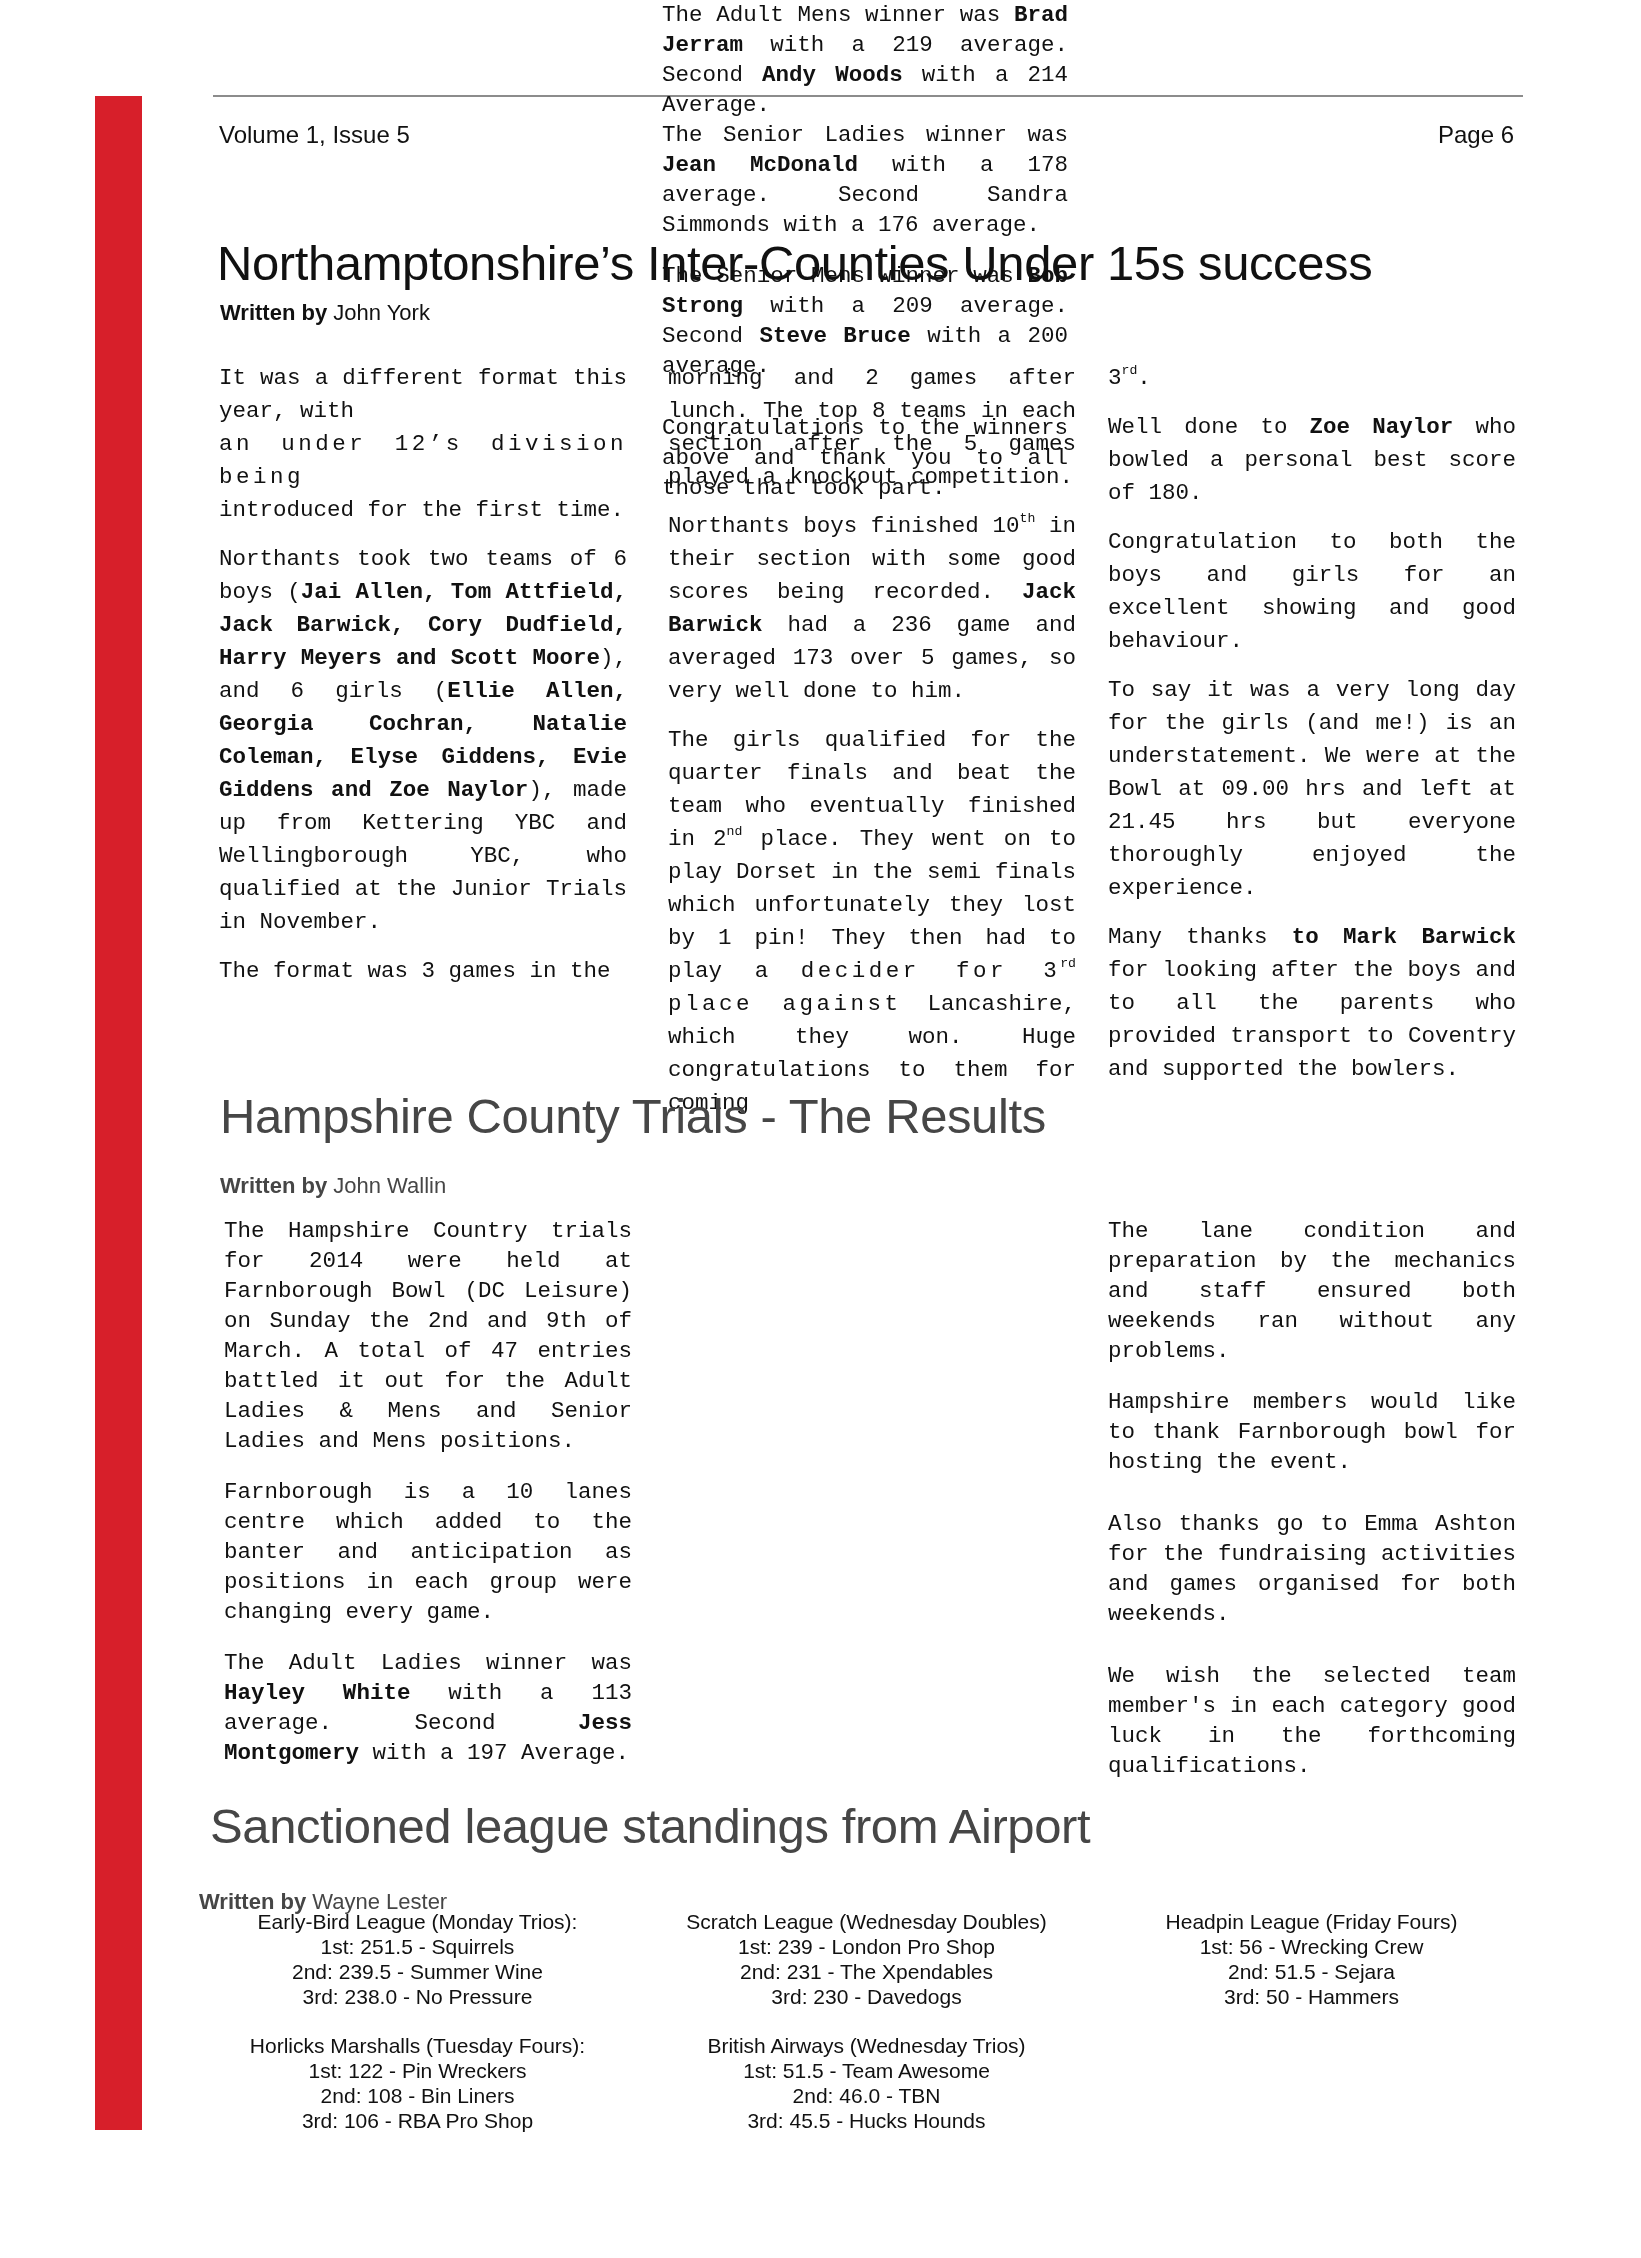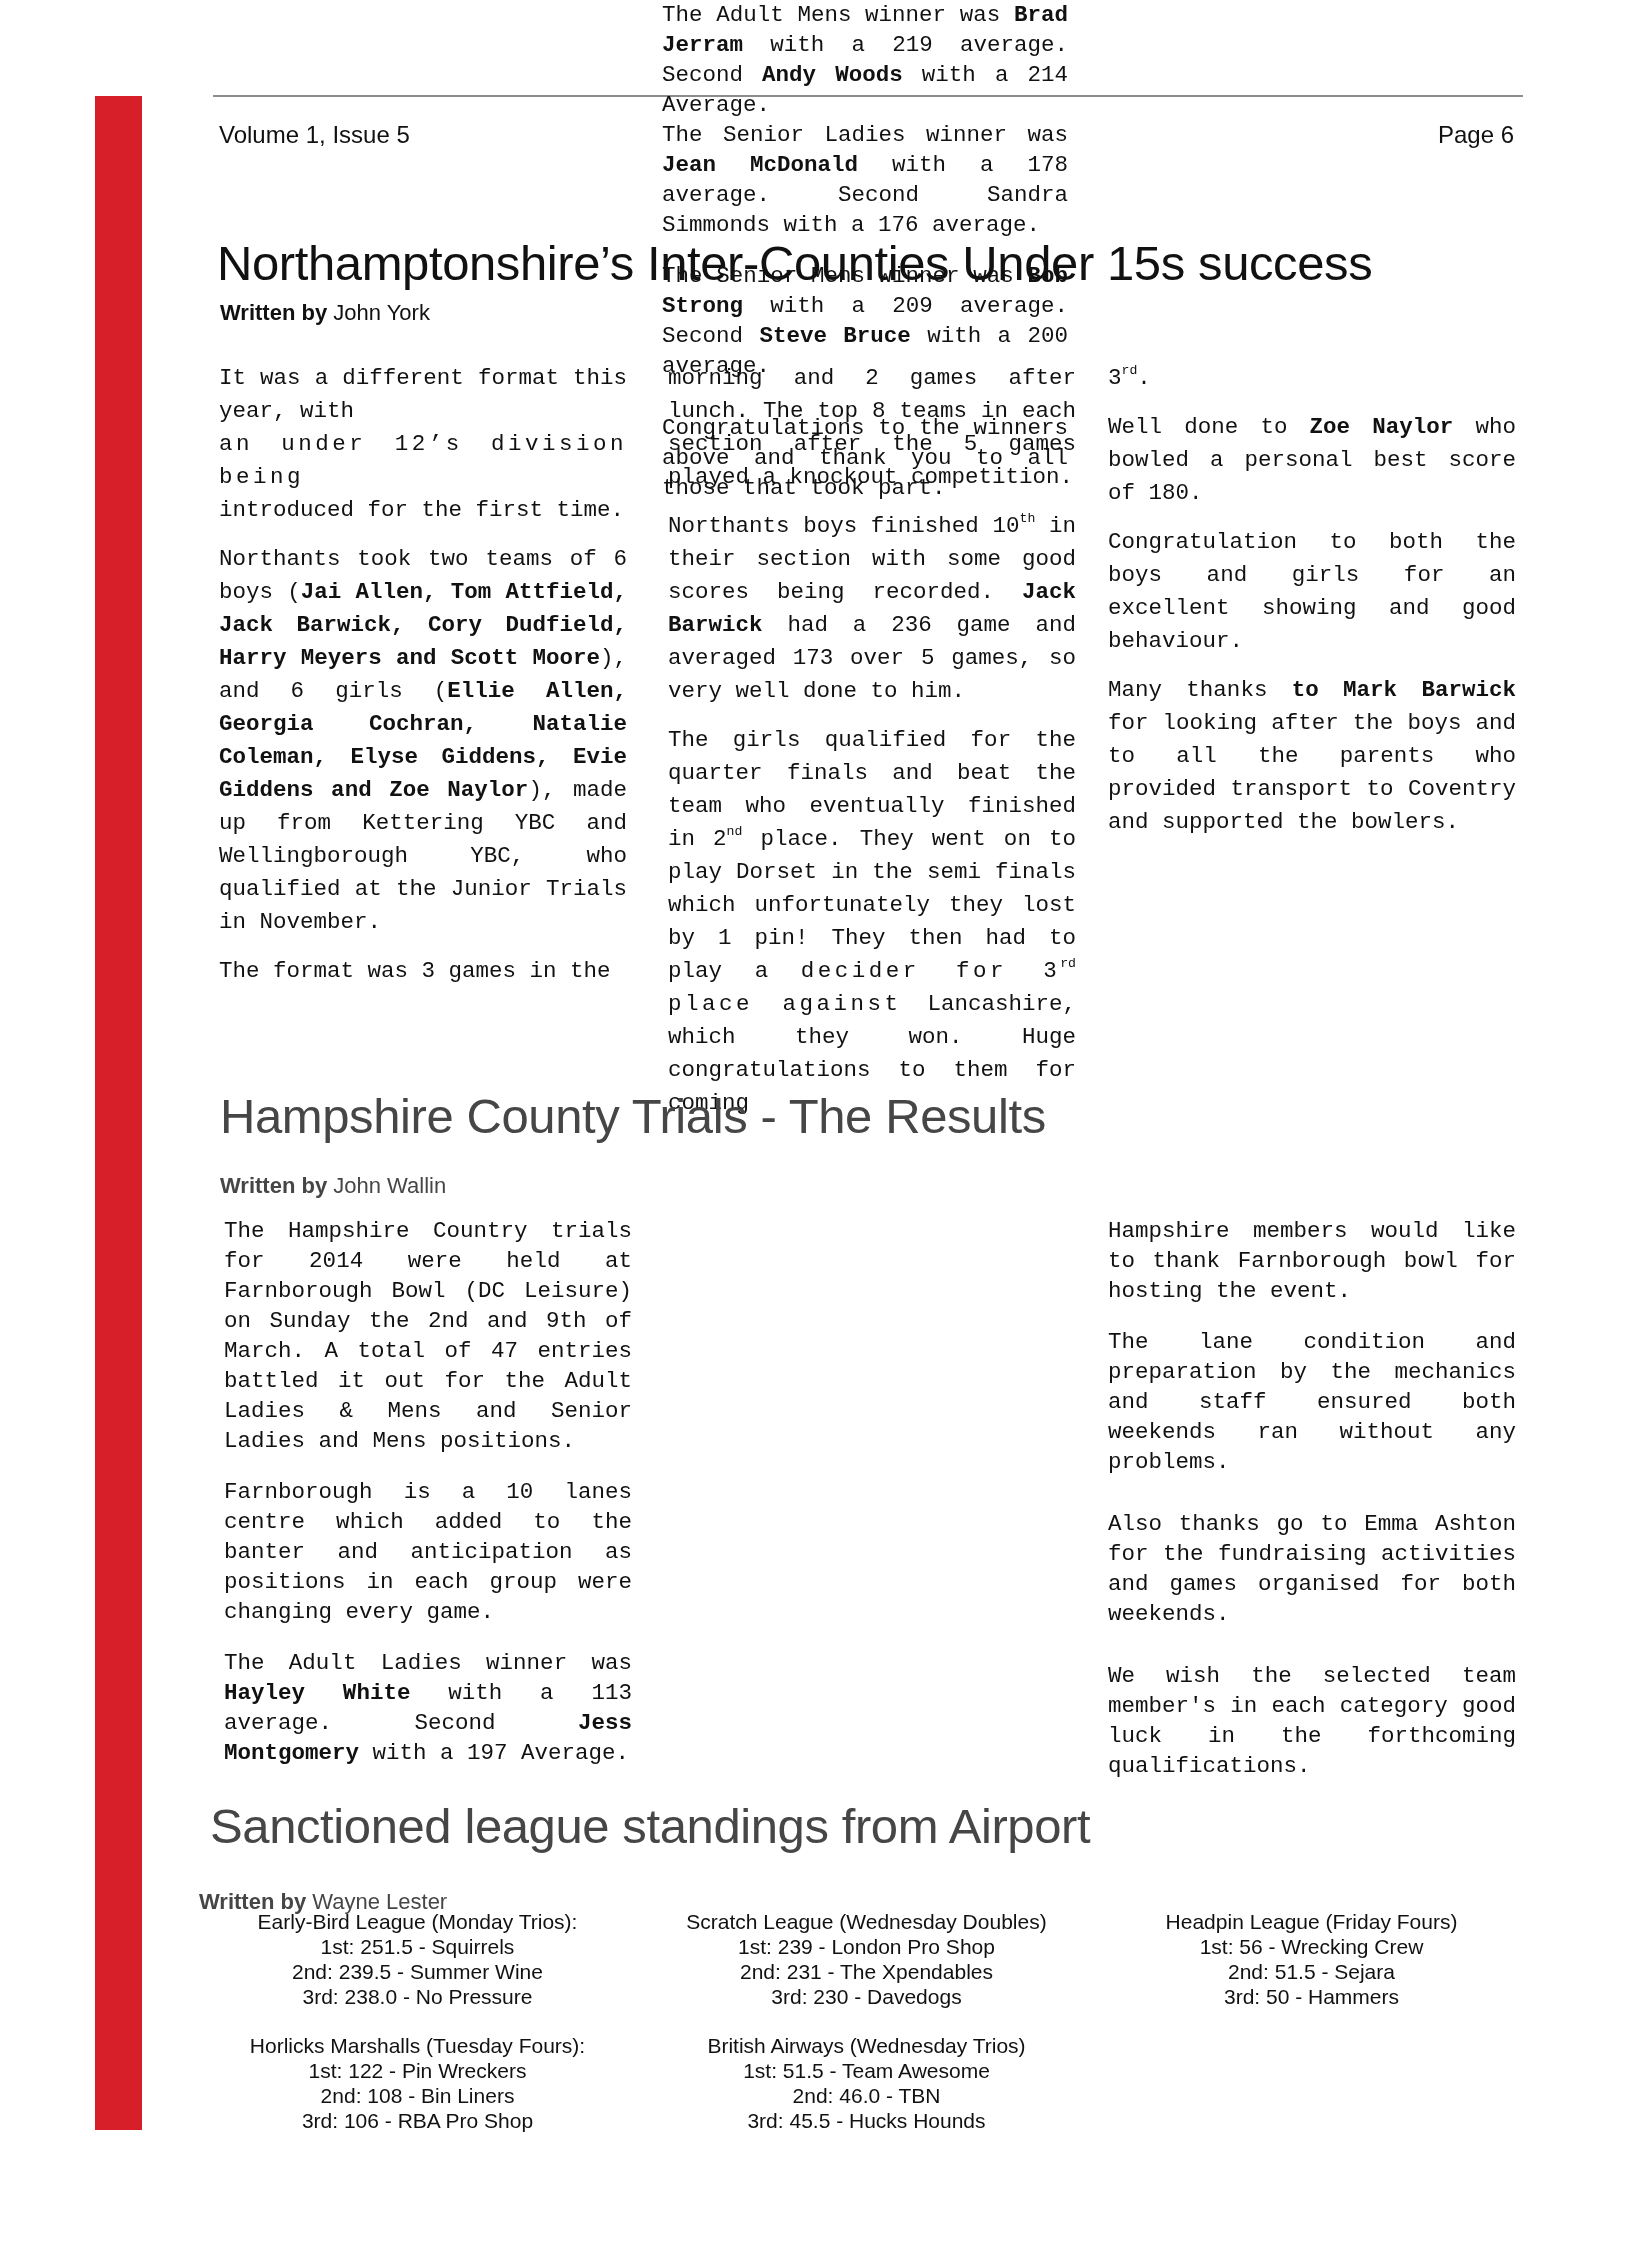--- a/index.html
+++ b/index.html
@@ -54,20 +54,21 @@
   <div class="col" style="left:668px; top:362px; width:408px;">
     <p>morning and 2 games after lunch. The top 8 teams in each section after the 5 games played a knockout competition.</p>
     <p><span>Northants boys finished 10</span><sup>th</sup><span> in their section with some good scores being recorded.  </span><b>Jack Barwick</b><span> had a 236 game and averaged 173 over 5 games, so very well done to him.</span></p>
     <p><span>The girls qualified for the quarter finals and beat the team who eventually finished in 2</span><sup>nd</sup><span> place.  They went on to play Dorset in the semi finals which unfortunately they lost by 1 pin!  They then had to play a</span> <span class="wide">decider for 3</span><sup>rd</sup><span class="wide"> place against</span> <span>Lancashire, which they won.  Huge congratulations to them for coming</span></p>
   </div>
 
   <div class="col" style="left:1108px; top:362px; width:408px;">
     <p><span>3</span><sup>rd</sup><span>.</span></p>
     <p><span>Well done to </span><b>Zoe Naylor</b><span> who bowled a personal best score of 180.</span></p>
     <p>Congratulation to both the boys and girls for an excellent showing and good behaviour.</p>
+    <p>To say it was a very long day for the girls (and me!) is an understatement. We were at the Bowl at 09.00 hrs and left at 21.45 hrs but everyone thoroughly enjoyed the experience.</p>
     <p><span>Many thanks </span><b>to Mark Barwick</b><span> for looking after the boys and to all the parents who provided transport to Coventry and supported the bowlers.</span></p>
   </div>
 </section>
 
 <section class="a2">
   <div class="title gray" style="left:220px; top:1088px;">Hampshire County Trials - The Results</div>
   <div class="byline gray" style="left:220px; top:1173px;">
     <b>Written by</b>
     <span>John Wallin</span>
   </div>
@@ -78,22 +79,22 @@
     <p><span>The Adult Ladies winner was </span><b>Hayley White</b><span> with a 113 average.  Second </span><b>Jess Montgomery</b><span> with a 197 Average.</span></p>
   </div>
 
   <div class="col" style="left:662px; top:1216px: width:406px; width:406px;">
     <p><span>The Adult Mens winner was </span><b>Brad Jerram</b><span> with a 219 average.  Second </span><b>Andy Woods</b><span> with a 214 Average.</span><br><span>The Senior Ladies winner was </span><b>Jean McDonald</b><span> with a 178 average. Second Sandra Simmonds with a 176 average.</span></p>
     <p><span>The Senior Mens winner was </span><b>Bob Strong</b><span> with a 209 average.  Second </span><b>Steve Bruce</b><span> with a 200 average.</span></p>
     <p style="margin-top:32px;">Congratulations to the winners above and thank you to all those that took part.</p>
   </div>
 
   <div class="col" style="left:1108px; top:1216px; width:408px;">
+    <p>The lane condition and preparation by the mechanics and staff ensured both weekends ran without any problems.</p>
     <p>Hampshire members would like to thank Farnborough bowl for hosting the event.</p>
-    <p>The lane condition and preparation by the mechanics and staff ensured both weekends ran without any problems.</p>
     <p style="margin-top:32px;">Also thanks go to Emma Ashton for the fundraising activities and games organised for both weekends.</p>
     <p style="margin-top:32px;">We wish the selected team member's in each category good luck in the forthcoming qualifications.</p>
   </div>
 </section>
 
 <section>
   <div class="title gray" style="left:210px; top:1798px;">Sanctioned league standings from Airport</div>
   <div class="byline gray" style="left:199px; top:1869px;margin-top:20px;">
     <b>Written by</b>
     <span>Wayne Lester</span>

